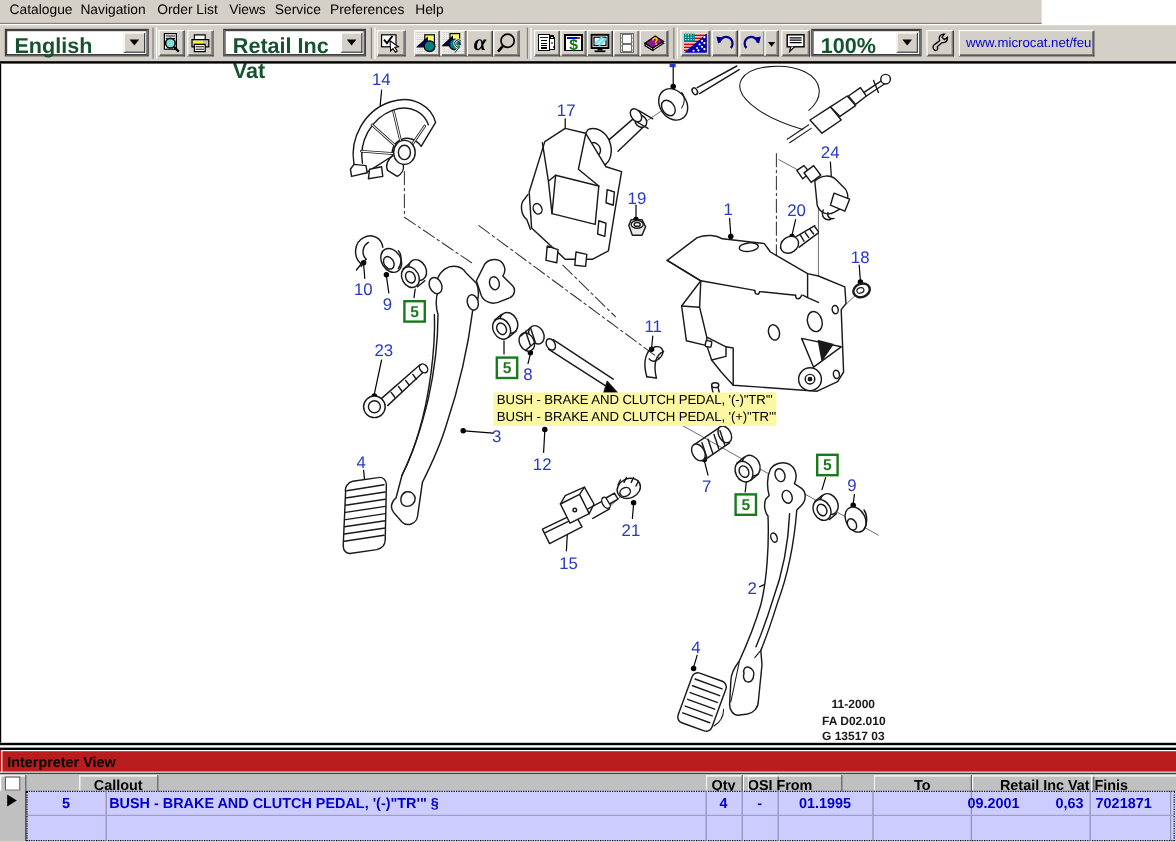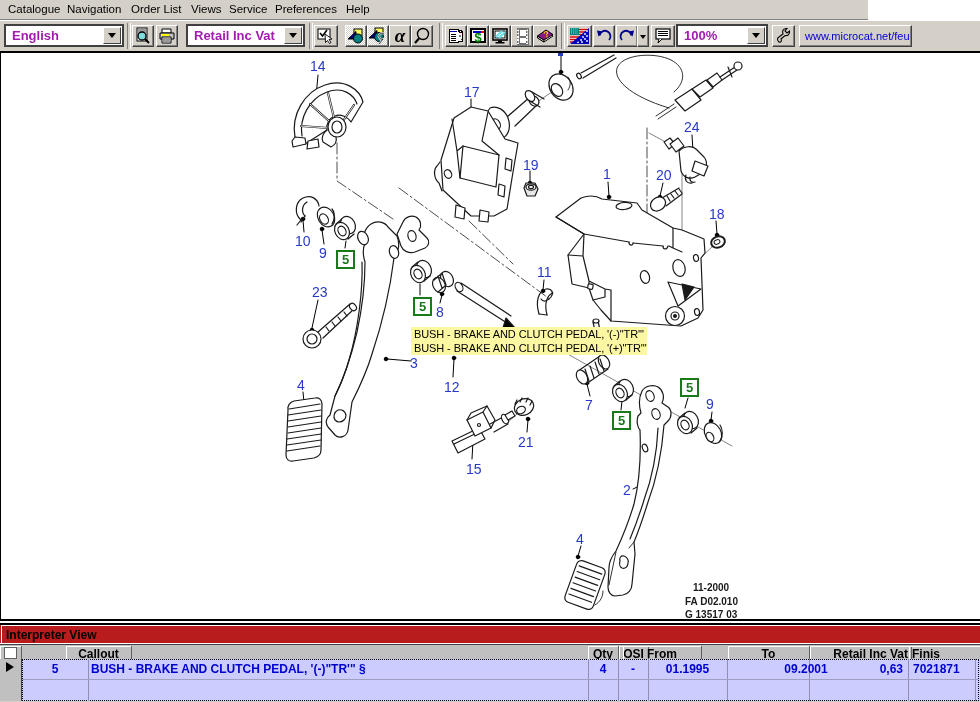--- a/index.html
+++ b/index.html
@@ -4,21 +4,21 @@
 <style>
   html,body{margin:0;padding:0;}
   body{width:980px;height:702px;overflow:hidden;font-family:"Liberation Sans",sans-serif;position:relative;background:#fff;}
   .abs{position:absolute;}
   
   #menubar{left:0;top:0;width:868px;height:19px;background:#d4d0c8;border-bottom:1px solid #808080;z-index:20;}
   #menubar span{position:absolute;top:3px;font-size:11.5px;color:#000;}
   #toolbar{left:0;top:20px;width:980px;height:31px;background:#d4d0c8;border-top:1px solid #fff;z-index:20;}
   #blackline{left:0;top:51px;width:980px;height:2px;background:#000;z-index:20;}
   .combo{position:absolute;top:4px;background:#fff;border:1px solid #404040;box-shadow:0 0 0 1px #404040;height:19px;}
-  .combo .txt{position:absolute;left:6px;top:2px;font-size:13px;font-weight:bold;color:#a21caf;}
+  .combo .txt{position:absolute;left:6px;top:2px;font-size:18px;font-weight:bold;color:#14532d;}
   .combo .btn{position:absolute;right:1px;top:1px;width:16px;height:15px;background:#d4d0c8;border-top:1px solid #fff;border-left:1px solid #fff;border-right:1px solid #404040;border-bottom:1px solid #404040;}
   .combo .btn:after{content:"";position:absolute;left:4px;top:5px;border:4px solid transparent;border-top:5px solid #000;}
   .tbtn{position:absolute;top:4px;width:20px;height:20px;background:#d4d0c8;border-top:1px solid #fff;border-left:1px solid #fff;border-right:1px solid #404040;border-bottom:1px solid #404040;box-shadow:inset -1px -1px 0 #808080;}
   .tbtn.stip{background-image:repeating-conic-gradient(#fff 0% 25%, #d4d0c8 0% 50%);background-size:2px 2px;}
   .sep{position:absolute;top:2px;width:2px;height:26px;border-left:1px solid #808080;border-right:1px solid #fff;}
   .tbtn svg{position:absolute;left:0;top:0;}
   
   #canvas{left:0;top:53px;width:980px;height:566px;background:#fff;border-left:1px solid #000;z-index:1;}
   #draw{left:0;top:0;z-index:2;}
   .lbl{position:absolute;font-size:14px;color:#2838c8;z-index:5;}
@@ -541,17 +541,17 @@
   <div class="vline" style="left:727px"></div>
   <div class="vline" style="left:809px"></div>
   <div class="vline" style="left:908px"></div>
   <div class="vline" style="left:975px"></div>
   <div style="position:absolute;left:22px;top:20px;width:956px;height:1px;background:#9f9fc4;"></div>
   <div class="dcell" style="left:22px;width:66px;">5</div>
   <div class="dcell" style="left:91px;text-align:left;">BUSH - BRAKE AND CLUTCH PEDAL, '(-)"TR'" §</div>
   <div class="dcell" style="left:588px;width:30px;">4</div>
   <div class="dcell" style="left:618px;width:30px;">-</div>
   <div class="dcell" style="left:648px;width:79px;">01.1995</div>
-  <div class="dcell" style="left:742px;width:82px;padding-left:23px;">09.2001</div>
+  <div class="dcell" style="left:764px;width:82px;padding-left:23px;">09.2001</div>
   <div class="dcell" style="left:809px;width:94px;text-align:right;">0,63</div>
   <div class="dcell" style="left:913px;text-align:left;">7021871</div>
 </div>
 <div id="btmstrip" class="abs"></div>
 
 </body></html>

